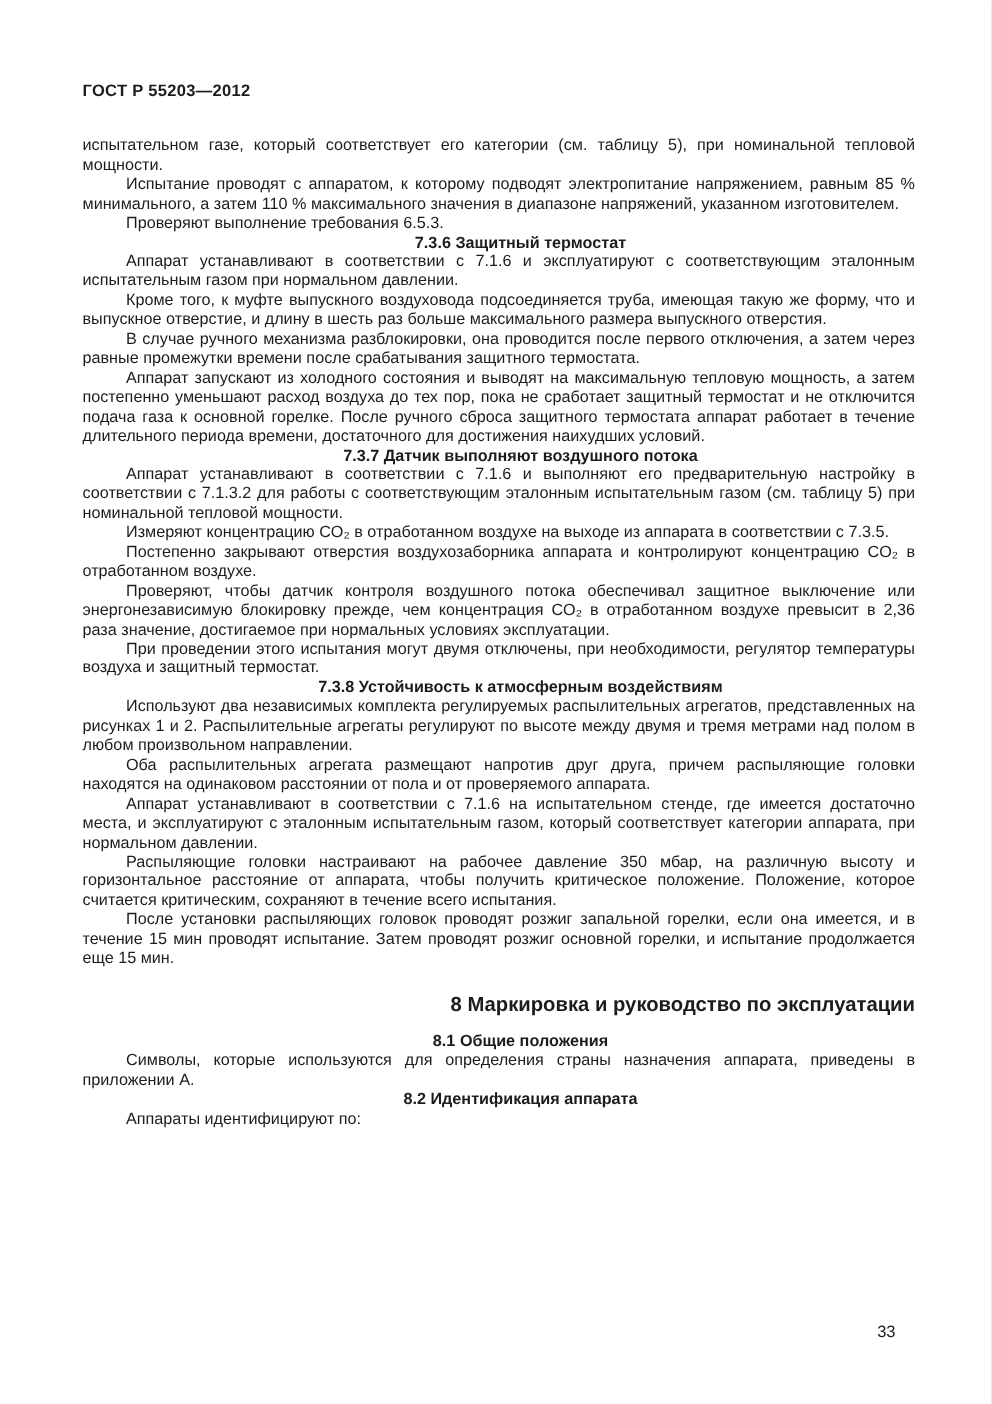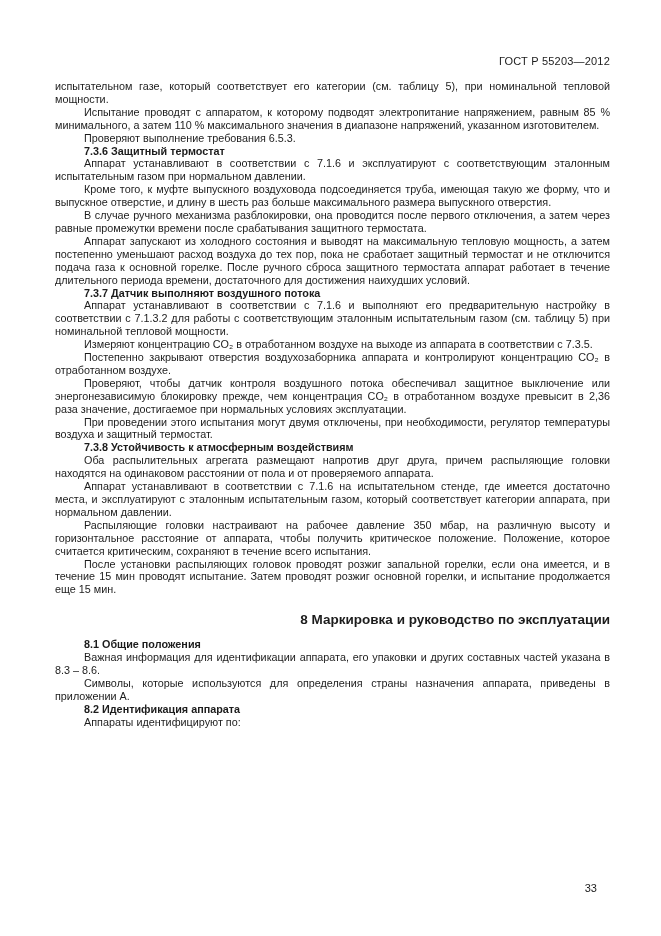--- a/index.html
+++ b/index.html
@@ -13,37 +13,36 @@
   }
   .page {
     position: absolute;
     left: 0; top: 0;
     width: 661px; height: 936px;
     background: #ffffff;
     padding: 55px 51px 0 55px;
     box-shadow: 0 0 2px rgba(0,0,0,0.15);
   }
   .doc-header {
-    text-align: right;
     font-size: 11px;
-    font-weight: normal;
-    margin-bottom: 13px;
+    font-weight: bold;
+    margin-bottom: 24px;
     letter-spacing: 0.2px;
   }
   .doc-body {
     font-size: 10.8px;
     line-height: 12.9px;
     text-align: justify;
   }
   .doc-body p.body { text-indent: 29px; }
   .doc-body p.body-noindent { text-indent: 0; }
   .doc-body p.h3 {
     font-weight: bold;
     text-indent: 29px;
-    text-align: left;
+    text-align: center;
   }
   .doc-body p.h1 {
     font-weight: bold;
     font-size: 13.5px;
     line-height: 16px;
     text-align: right;
     margin: 16px 0 10px 29px;
   }
   .doc-footer {
     position: absolute;
@@ -68,27 +67,27 @@
       <p class="body">Кроме того, к муфте выпускного воздуховода подсоединяется труба, имеющая такую же форму, что и выпускное отверстие, и длину в шесть раз больше максимального размера выпускного отверстия.</p>
       <p class="body">В случае ручного механизма разблокировки, она проводится после первого отключения, а затем через равные промежутки времени после срабатывания защитного термостата.</p>
       <p class="body">Аппарат запускают из холодного состояния и выводят на максимальную тепловую мощность, а затем постепенно уменьшают расход воздуха до тех пор, пока не сработает защитный термостат и не отключится подача газа к основной горелке. После ручного сброса защитного термостата аппарат работает в течение длительного периода времени, достаточного для достижения наихудших условий.</p>
       <p class="h3">7.3.7 Датчик выполняют воздушного потока</p>
       <p class="body">Аппарат устанавливают в соответствии с 7.1.6 и выполняют его предварительную настройку в соответствии с 7.1.3.2 для работы с соответствующим эталонным испытательным газом (см. таблицу 5) при номинальной тепловой мощности.</p>
       <p class="body">Измеряют концентрацию CO₂ в отработанном воздухе на выходе из аппарата в соответствии с 7.3.5.</p>
       <p class="body">Постепенно закрывают отверстия воздухозаборника аппарата и контролируют концентрацию CO₂ в отработанном воздухе.</p>
       <p class="body">Проверяют, чтобы датчик контроля воздушного потока обеспечивал защитное выключение или энергонезависимую блокировку прежде, чем концентрация CO₂ в отработанном воздухе превысит в 2,36 раза значение, достигаемое при нормальных условиях эксплуатации.</p>
       <p class="body">При проведении этого испытания могут двумя отключены, при необходимости, регулятор температуры воздуха и защитный термостат.</p>
       <p class="h3">7.3.8 Устойчивость к атмосферным воздействиям</p>
+      <p class="body">Используют два независимых комплекта регулируемых распылительных агрегатов, представленных на рисунках 1 и 2. Распылительные агрегаты регулируют по высоте между двумя и тремя метрами над полом в любом произвольном направлении.</p>
       <p class="body">Оба распылительных агрегата размещают напротив друг друга, причем распыляющие головки находятся на одинаковом расстоянии от пола и от проверяемого аппарата.</p>
       <p class="body">Аппарат устанавливают в соответствии с 7.1.6 на испытательном стенде, где имеется достаточно места, и эксплуатируют с эталонным испытательным газом, который соответствует категории аппарата, при нормальном давлении.</p>
       <p class="body">Распыляющие головки настраивают на рабочее давление 350 мбар, на различную высоту и горизонтальное расстояние от аппарата, чтобы получить критическое положение. Положение, которое считается критическим, сохраняют в течение всего испытания.</p>
       <p class="body">После установки распыляющих головок проводят розжиг запальной горелки, если она имеется, и в течение 15 мин проводят испытание. Затем проводят розжиг основной горелки, и испытание продолжается еще 15 мин.</p>
       <p class="h1">8 Маркировка и руководство по эксплуатации</p>
       <p class="h3">8.1 Общие положения</p>
-      <p class="body">Важная информация для идентификации аппарата, его упаковки и других составных частей указана в 8.3 – 8.6.</p>
       <p class="body">Символы, которые используются для определения страны назначения аппарата, приведены в приложении А.</p>
       <p class="h3">8.2 Идентификация аппарата</p>
       <p class="body">Аппараты идентифицируют по:</p>
     </div>
   <div class="doc-footer">
     <span>33</span>
   </div>
 </div>
 
 </body></html>

